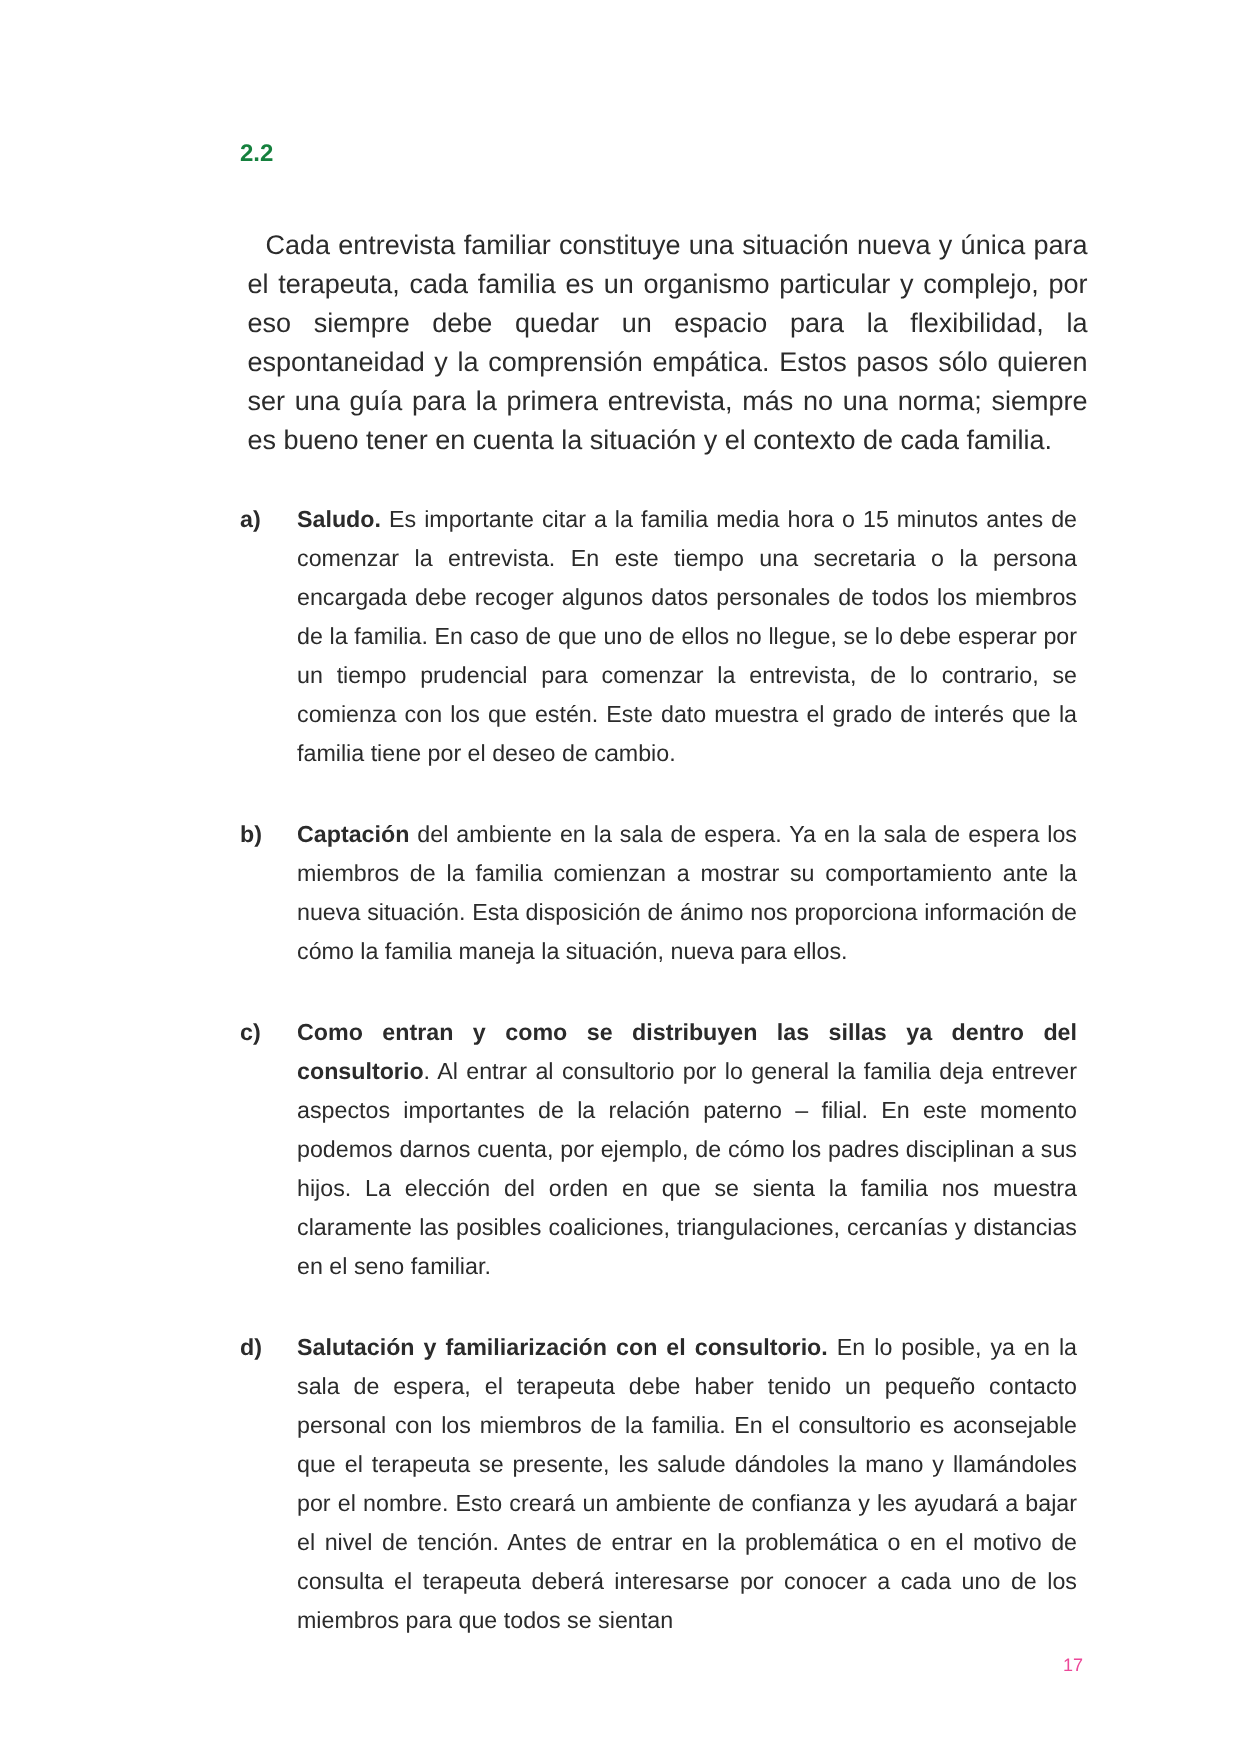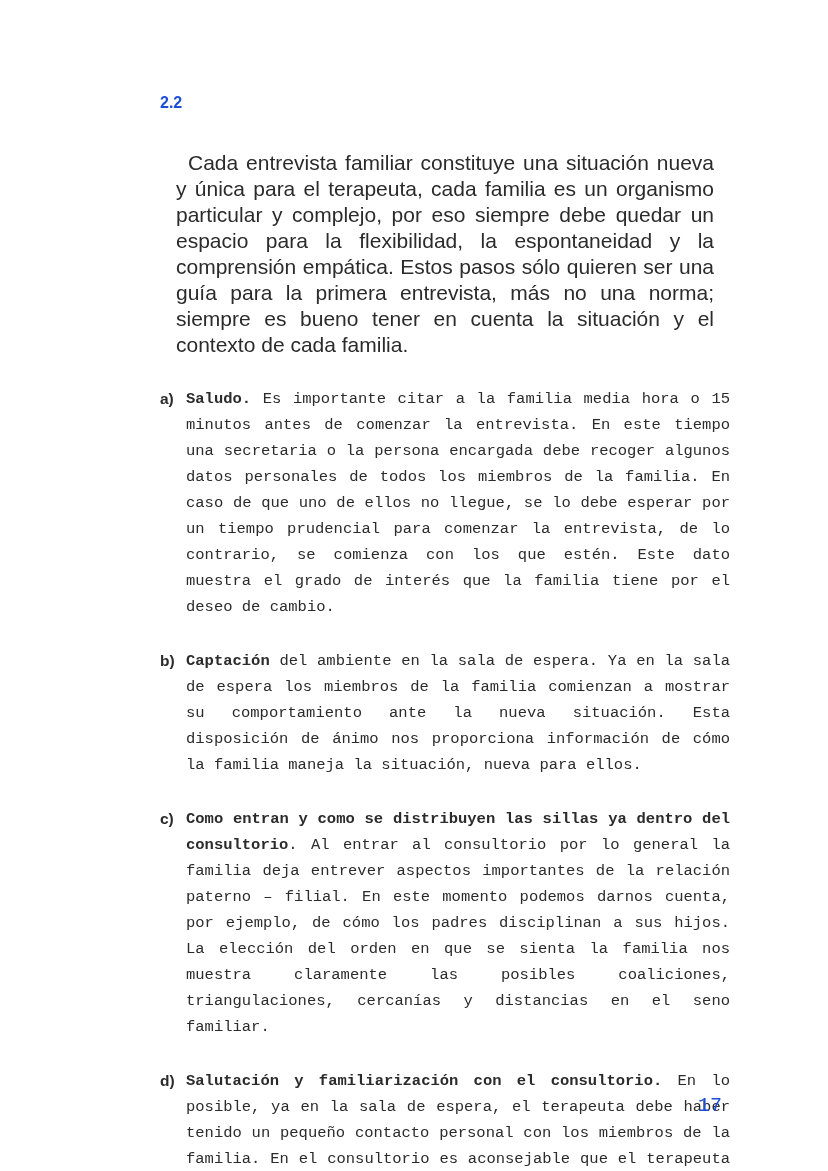--- a/index.html
+++ b/index.html
@@ -21,63 +21,62 @@
     left: 160px;
     top: 92px;
     width: 570px;
   }
   .heading {
     display: flex;
     margin: 0 0 37px 0;
     font-size: 16px;
     line-height: 21px;
     font-weight: bold;
-    color: #1d4ed8;
+    color: #15803d;
   }
   .heading-num {
     flex: none;
     width: 26px;
   }
   .intro {
-    margin: 16px;
-    font-size: 21px;
+    margin: 5px;
+    font-size: 18px;
     line-height: 26px;
     text-align: justify;
     text-indent: 12px;
   }
   .item {
     position: relative;
     margin-top: 28px;
     padding-left: 26px;
   }
   .item-letter {
     position: absolute;
     left: 0;
     top: 0;
     font-size: 15.5px;
     line-height: 26px;
     font-weight: bold;
   }
   .item-text {
-    margin: 0;
+    margin: 12px;
     font-size: 15.5px;
     line-height: 26px;
     text-align: justify;
-    font-family: Liberation Mono, monospace;
   }
   .item-text b {
     font-weight: bold;
   }
   .page-number {
     position: absolute;
     right: 106px;
     bottom: 54px;
-    font-family: Liberation Mono, monospace;
-    font-size: 20px;
-    color: #1d4ed8;
+    font-family: Liberation Sans, sans-serif;
+    font-size: 12px;
+    color: #ec4899;
   }
 </style>
 </head>
 <body>
 
 <div class="page">
   <div class="content">
 
     <h2 class="heading">
       <span class="heading-num">2.2</span>

